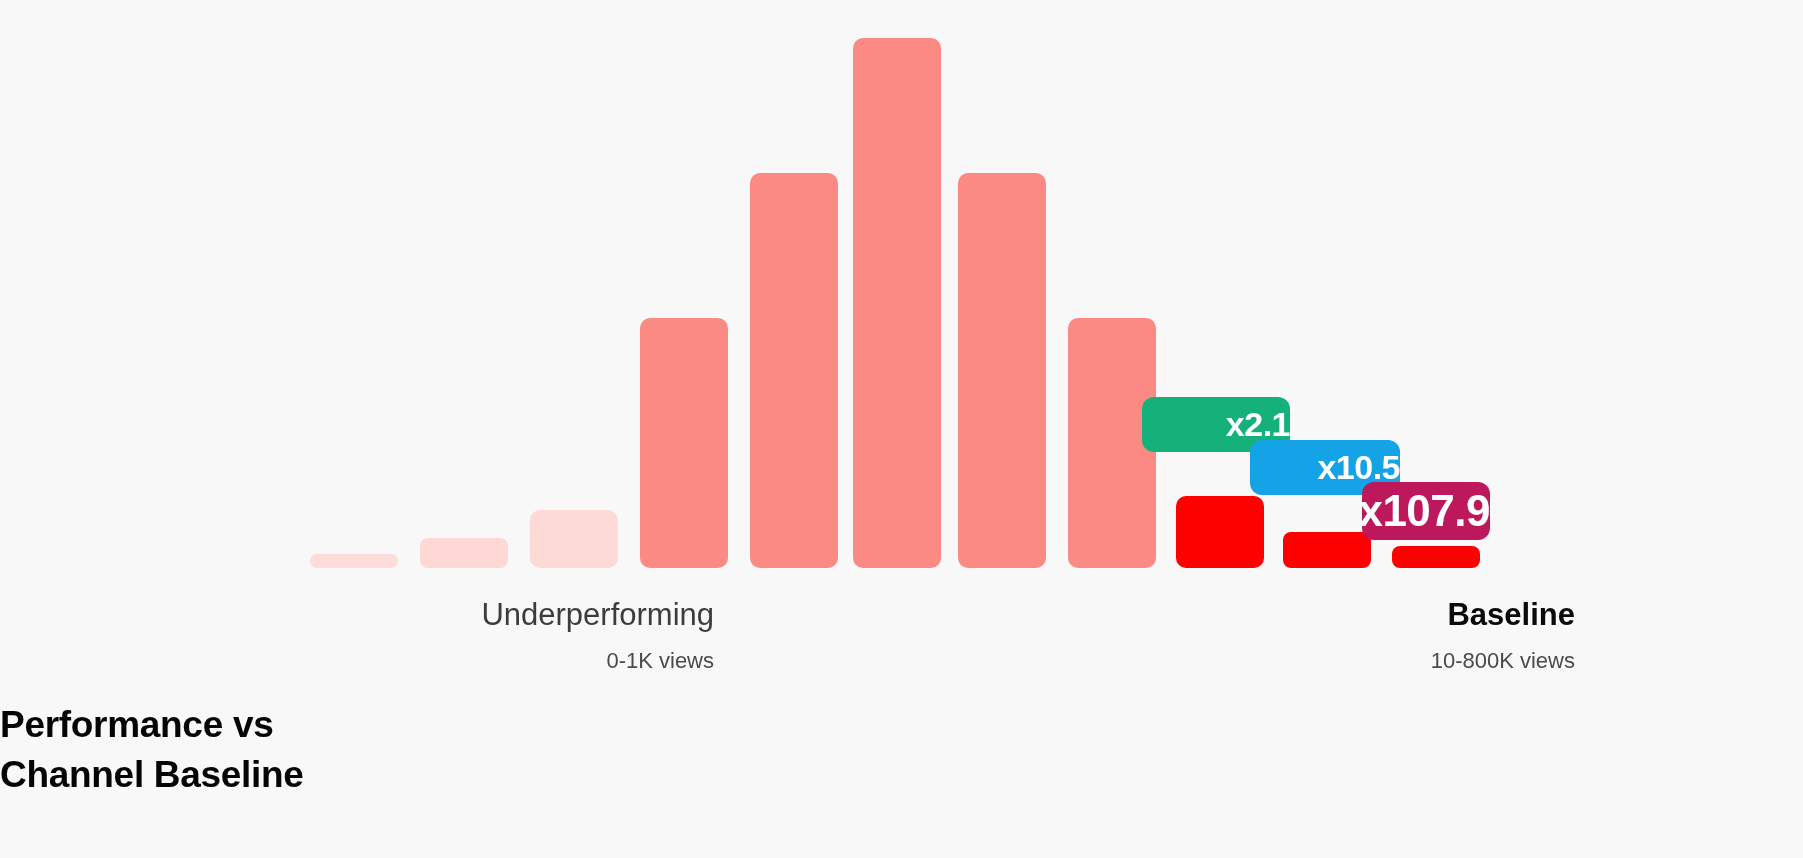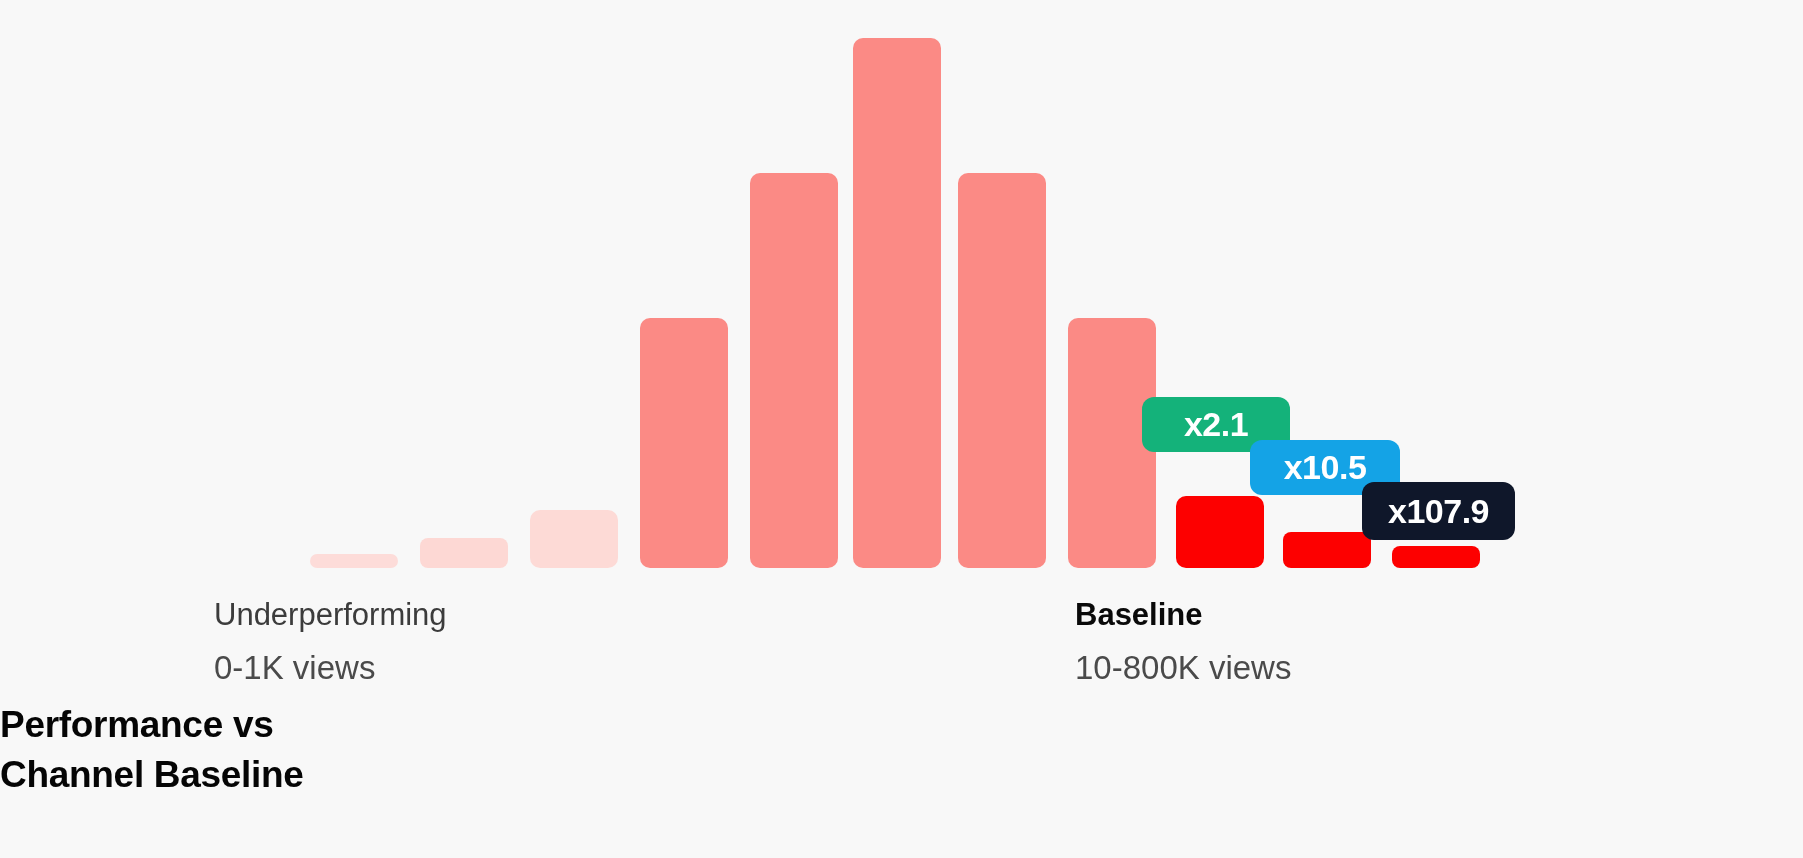--- a/index.html
+++ b/index.html
@@ -34,48 +34,48 @@
     background: #fd0000;
     border-radius: 10px;
     bottom: 290px;
   }
 
   
   .badge {
     position: absolute;
     display: flex;
     align-items: center;
-    justify-content: center;
+    justify-content: flex-end;
     border-radius: 12px;
     color: #ffffff;
     font-weight: bold;
     letter-spacing: -0.5px;
     white-space: nowrap;
     box-sizing: border-box;
   }
 
   
   .zone {
     position: absolute;
-    text-align: left;
+    text-align: right;
     line-height: 1.28;
   }
   .zone-name {
     display: block;
     font-size: 31px;
     color: #3c3c3c;
     font-weight: normal;
   }
   .zone-name.is-bold {
     color: #0a0a0a;
     font-weight: bold;
   }
   .zone-range {
     display: block;
-    font-size: 33px;
+    font-size: 22px;
     color: #4a4a4a;
     margin-top: 12px;
   }
 
   
   #chart-title {
     position: absolute;
     left: 0;
     right: 0;
     top: 700px;
@@ -112,21 +112,21 @@
       <div class="outlier-bar" style="left: 1392px; width: 88px; height: 22px; background: rgb(253, 0, 0); border-radius: 8px;"></div>
     </div>
 
   <div id="badges-layer">
       <div class="badge" style="left: 1142px; top: 397px; width: 148px; height: 55px; background: rgb(20, 178, 122); font-size: 34px;">
         <span>x2.1</span>
       </div>
       <div class="badge" style="left: 1250px; top: 440px; width: 150px; height: 55px; background: rgb(20, 163, 230); font-size: 34px;">
         <span>x10.5</span>
       </div>
-      <div class="badge" style="left: 1362px; top: 482px; width: 153px; height: 58px; background: #0f172a; font-size: 34px;">
+      <div class="badge" style="left: 1362px; top: 482px; width: 128px; height: 58px; background: #be185d; font-size: 44px;">
         <span>x107.9</span>
       </div>
     </div>
 
   <div id="zones-layer">
       <div class="zone" style="left: 214px; width: 500px; top: 595px;">
         <span class="zone-name">Underperforming</span>
         <span class="zone-range">0-1K views</span>
       </div>
       <div class="zone" style="left: 645px; width: 500px; top: 595px;">

